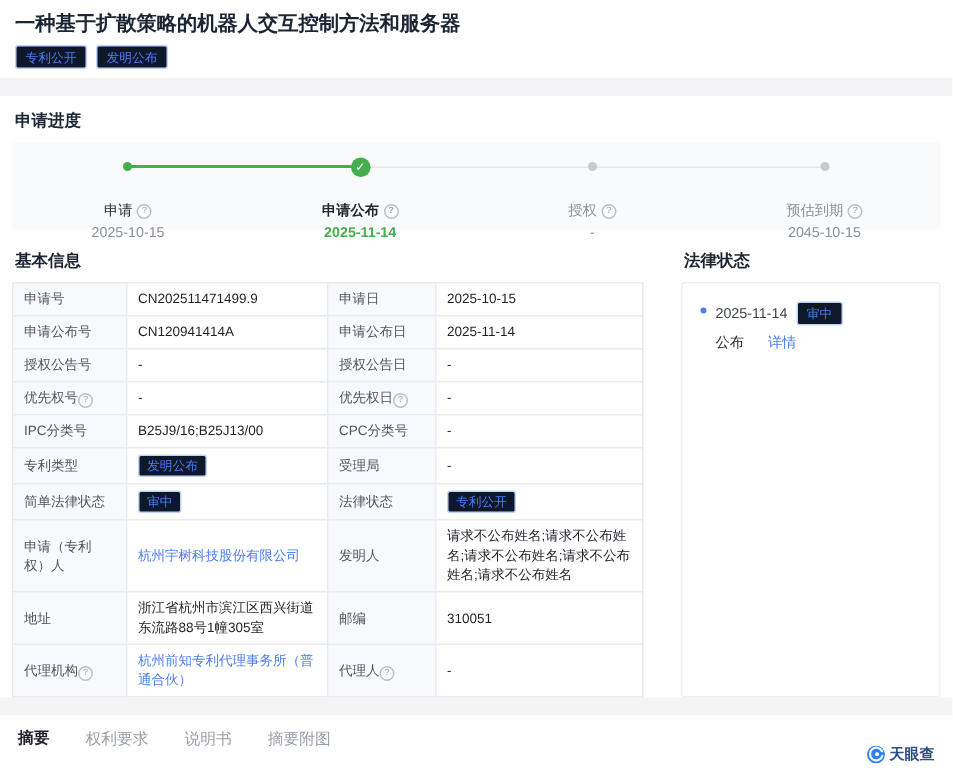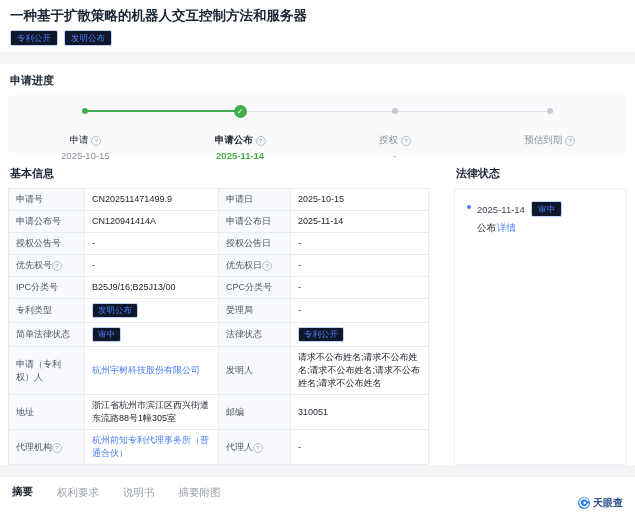--- a/index.html
+++ b/index.html
@@ -41,21 +41,21 @@
   td.label{background:#f7f9fc;color:#4e5660;}
   td.text,td.tag-cell,td.link-cell{background:#fff;color:#25292f;}
   td .link{color:#4a7df6;cursor:pointer;text-align:center;}
   td .tag{font-size:8.5px;padding:1px 5px;}
   
   .legal-card{border:1px solid #edeff2;border-radius:2px;flex:1;padding:12px 10px;box-sizing:border-box;}
   .legal-item{position:relative;padding-left:12px;font-size:9.5px;color:#41464f;}
   .legal-item .bullet{position:absolute;left:2px;top:4px;width:4px;height:4px;border-radius:50%;background:#4a7df6;}
   .legal-line1{display:flex;align-items:center;gap:6px;}
   .legal-line2{margin-top:5px;color:#25292f;}
-  .legal-line2 .link{color:#4a7df6;margin-left:1px;cursor:pointer;}
+  .legal-line2 .link{color:#4a7df6;margin-left:16px;cursor:pointer;}
   
   .bottom{background:#fff;}
   .tabbar{display:flex;align-items:flex-end;padding:8px 12px 0;border-bottom:1px solid #ebedf0;}
   .tab{font-size:10.5px;color:#9aa0aa;margin-right:24px;padding-bottom:17px;cursor:pointer;}
   .tab.active{color:#1d2129;font-weight:bold;border-bottom:2px solid #3e7bfa;margin-bottom:-1px;}
   .brand{margin-left:auto;display:flex;align-items:center;gap:3px;padding-bottom:7px;}
   .brand-text{font-size:10px;font-weight:bold;color:#2c4d85;}
 </style>
 </head>
 <body>
@@ -108,20 +108,21 @@
         <div class="step-date">-</div>
       </div>
       <div class="step pending">
         <div class="dot-slot">
           <span class="dot"></span>
         </div>
         <div class="step-label">
           <span>预估到期</span>
           <span class="info-icon">?</span>
         </div>
+        <div class="step-date">2045-10-15</div>
       </div>
     </div>
 
   <div class="cols">
     <div class="col-left">
       <div class="sec-title">基本信息</div>
       <table class="info">
         <colgroup>
             <col style="width:76px">
             <col style="width:134px">

